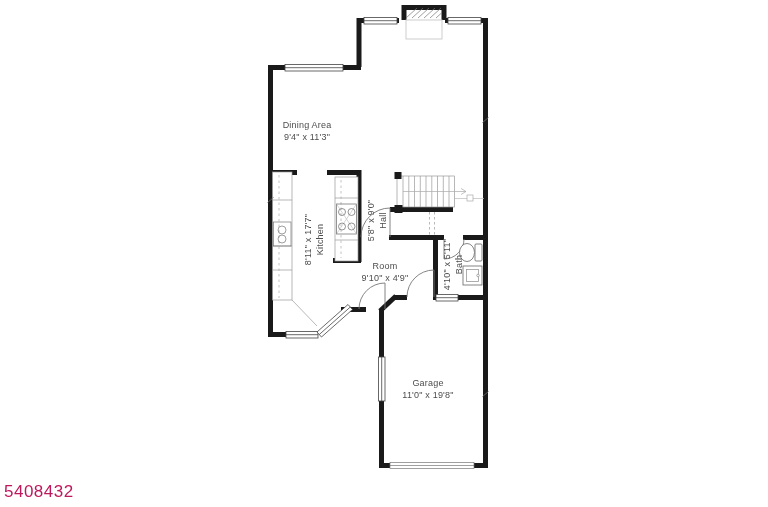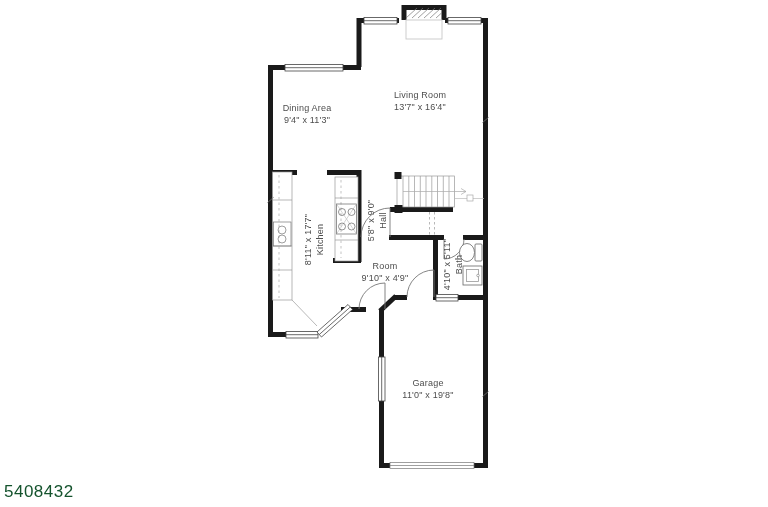--- a/index.html
+++ b/index.html
@@ -3,21 +3,21 @@
 <meta charset="utf-8">
 <style>
   html,body{margin:0;padding:0;background:#fff}
   .stage{position:relative;width:768px;height:507px;background:#fff;overflow:hidden;
          font-family:"Liberation Sans",sans-serif}
   .plan-svg{position:absolute;left:0;top:0}
   .lbl{position:absolute;color:#4d4d4d;font-size:9px;line-height:11.5px;
        text-align:center;white-space:nowrap;letter-spacing:.2px}
   .lbl span{display:block}
   .vlabel{transform:rotate(-90deg)}
-  .watermark{position:absolute;left:4px;top:482px;font-size:17px;color:#14532d;
+  .watermark{position:absolute;left:4px;top:482px;font-size:17px;color:#be185d;
              font-family:"Liberation Sans",sans-serif;letter-spacing:.5px}
 </style>
 </head>
 <body>
 
 <div class="stage">
 
   <svg class="plan-svg" width="768" height="507" viewBox="0 0 768 507">
 
     <g stroke="#1a1a1a" stroke-width="5" fill="none">
@@ -152,26 +152,22 @@
       <line x1="390" y1="465.5" x2="474" y2="465.5"></line>
     </g>
 
     <g stroke="#888" stroke-width="0.6">
       <path d="M482,123 L489,117"></path>
       <path d="M482,397 L489,391"></path>
       <path d="M267,203 L274,197"></path>
     </g>
   </svg>
 
-  <div class="lbl" style="left:355px;top:90px;width:130px">
-    <span>Living Room</span>
-    <span>13'7" x 16'4"</span>
-  </div>
 
-  <div class="lbl" style="left:257px;top:103px;width:100px">
+  <div class="lbl" style="left:257px;top:120px;width:100px">
     <span>Dining Area</span>
     <span>9'4" x 11'3"</span>
   </div>
 
   <div class="lbl vlabel" style="left:264px;top:228px;width:100px;height:23px">
     <span>8'11" x 17'7"</span>
     <span>Kitchen</span>
   </div>
 
   <div class="lbl vlabel" style="left:337px;top:209px;width:80px;height:23px">

